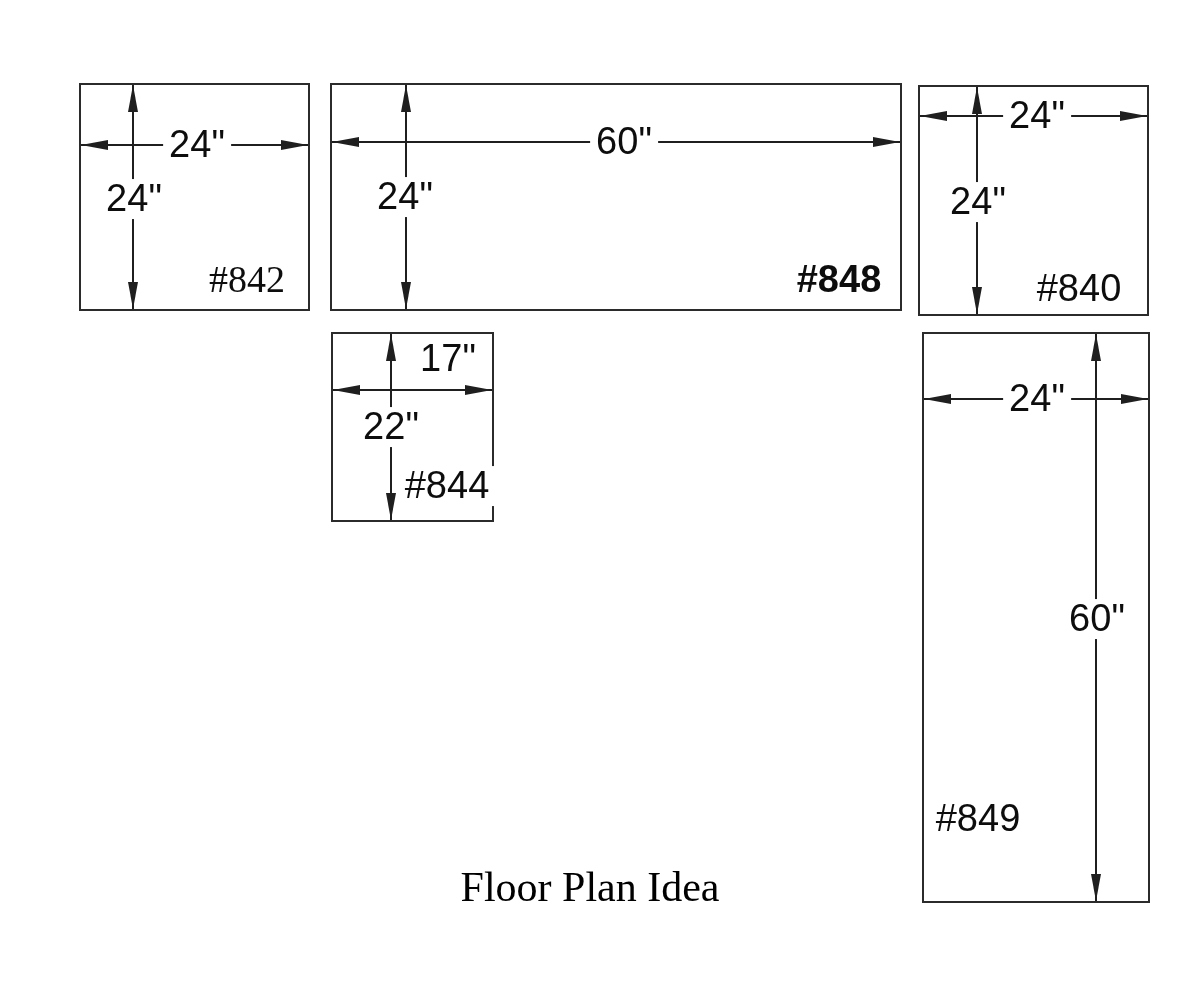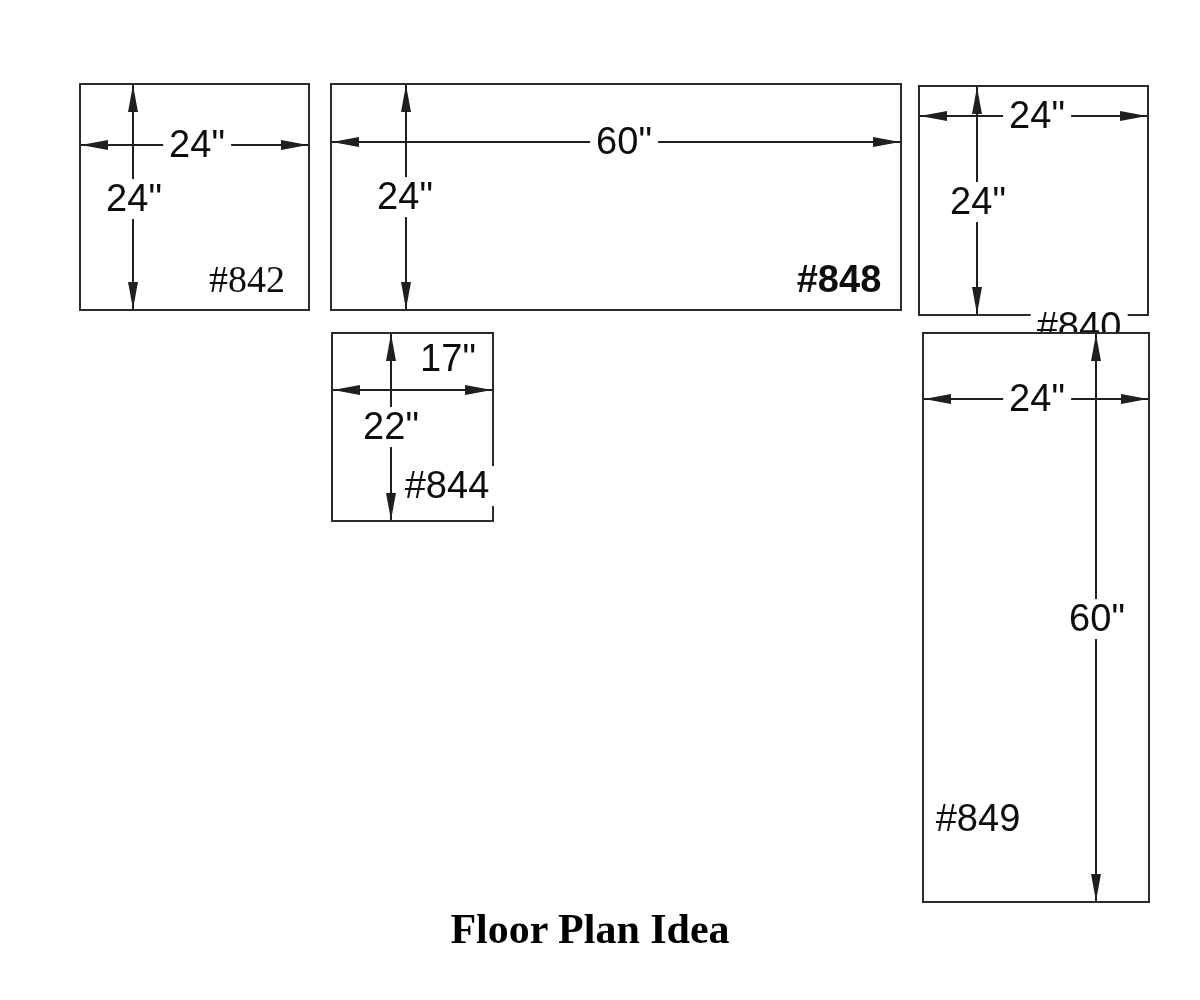--- a/index.html
+++ b/index.html
@@ -41,25 +41,24 @@
     padding: 0 6px;
     font-size: 38px;
     line-height: 1.05;
     color: #0d0d0d;
     white-space: nowrap;
   }
   .plan-title {
     position: absolute;
     transform: translate(-50%, -50%);
     font-family: "Liberation Serif", serif;
-    font-weight: bold;
+    font-weight: normal;
     font-size: 42px;
     color: #000000;
     white-space: nowrap;
-    margin-top: 42px;
   }
 </style>
 </head>
 <body>
 
 <div class="canvas">
 
   <div class="unit" style="left:79px; top:83px; width:231px; height:228px;">
     <div class="vline" style="left:51px;"></div>
     <div class="arr arr-up" style="left:47px;"></div>
@@ -86,21 +85,21 @@
 
   <div class="unit" style="left:918px; top:85px; width:231px; height:231px;">
     <div class="vline" style="left:56px;"></div>
     <div class="arr arr-up" style="left:52px;"></div>
     <div class="arr arr-down" style="left:52px;"></div>
     <div class="hline" style="top:28px;"></div>
     <div class="arr arr-left" style="top:24px;"></div>
     <div class="arr arr-right" style="top:24px;"></div>
     <span class="dim" style="left:117px; top:29px;">24"</span>
     <span class="dim" style="left:58px; top:115px;">24"</span>
-    <span class="unit-id" style="left:159px; top:202px;margin-top:38px;">#840</span>
+    <span class="unit-id" style="left:159px; top:202px;">#840</span>
   </div>
 
   <div class="unit" style="left:331px; top:332px; width:163px; height:190px;">
     <div class="vline" style="left:57px;"></div>
     <div class="arr arr-up" style="left:53px;"></div>
     <div class="arr arr-down" style="left:53px;"></div>
     <div class="hline" style="top:55px;"></div>
     <div class="arr arr-left" style="top:51px;"></div>
     <div class="arr arr-right" style="top:51px;"></div>
     <span class="dim" style="left:115px; top:25px;">17"</span>

